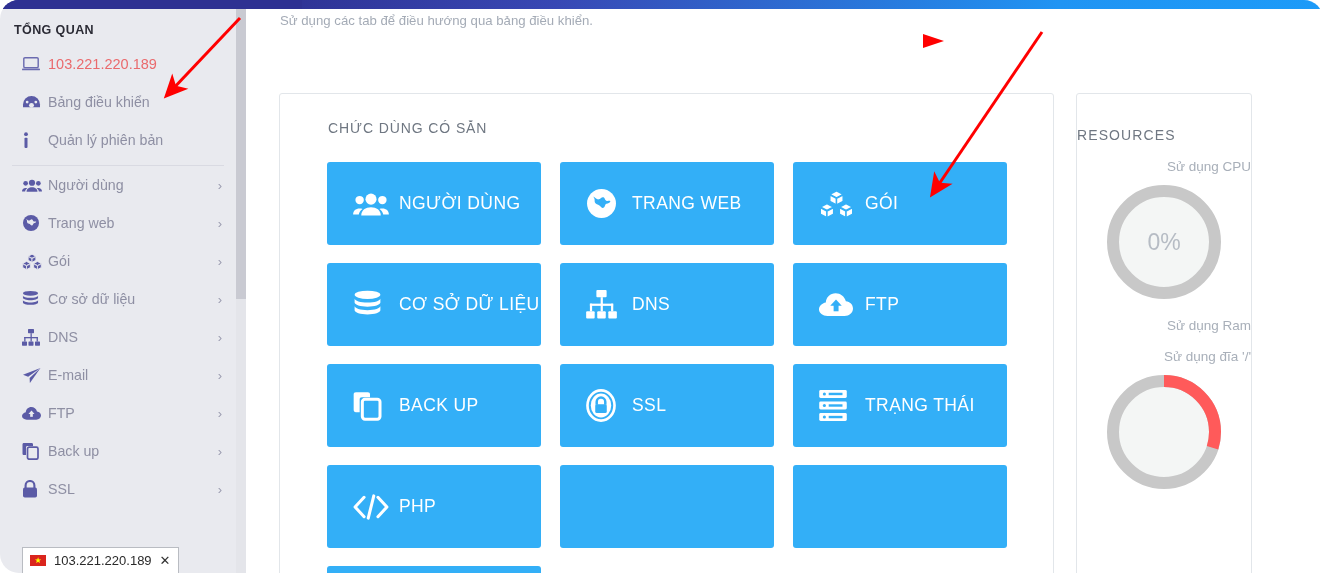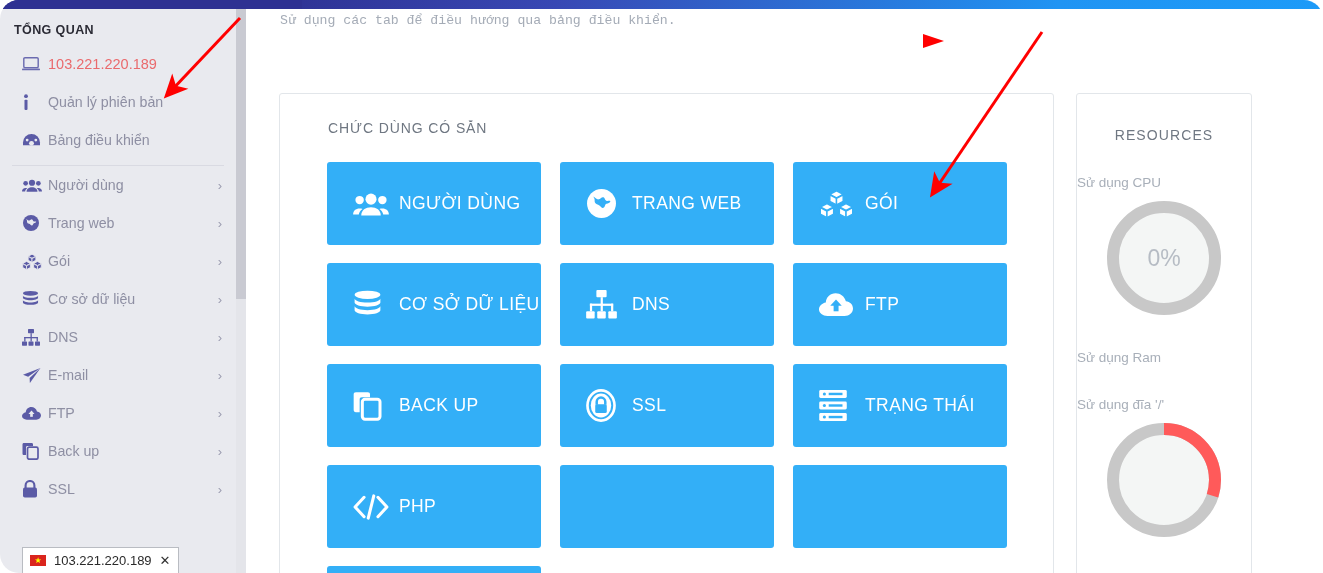--- a/index.html
+++ b/index.html
@@ -78,42 +78,41 @@
     overflow: hidden;
   }
   .page-title {
     font-size: 26px; color: #5d6470; font-weight: normal;
     letter-spacing: .5px;
     margin: 18px 0 0 33px;
   }
   .page-sub {
     font-size: 13.2px; color: #a4abb6;
     margin: 4px 0 8px 34px;
-    font-family: Liberation Mono, monospace;
   }
 
   
   .panels {
     position: absolute; top: 84px; left: 33px;
     display: flex; gap: 22px;
   }
   .panel {
     background: #fff;
     border: 1px solid #e2e6ea;
     border-radius: 3px;
   }
   .panel-functions { width: 775px; height: 520px; }
   .panel-resources { width: 176px; height: 520px; }
 
   .panel-head {
     font-size: 14px; color: #6f7782;
     letter-spacing: .9px;
     padding: 26px 0 0 48px;
   }
-  .panel-head.center { text-align: center; padding: 33px 0 0 0; letter-spacing: 1.1px; }
+  .panel-head.center { padding: 33px 0 0 0; letter-spacing: 1.1px; }
 
   .tile-grid {
     display: grid;
     grid-template-columns: repeat(3, 214px);
     gap: 18px 19px;
     padding: 26px 0 0 47px;
   }
   .tile {
     height: 83px;
     background: #33aff7;
@@ -127,22 +126,22 @@
     color: #fff; display: flex; align-items: center;
   }
   .tile-ico svg { display: block; }
   .tile-label {
     color: #fff; font-size: 17.5px; letter-spacing: .4px;
     white-space: nowrap;
   }
 
   
   .gauge-label {
-    text-align: left; font-size: 13.5px; color: #a8afb9;
-    margin-top: 32px;
+    text-align: right; font-size: 13.5px; color: #a8afb9;
+    margin-top: 16px;
   }
   .gauge-wrap {
     display: flex; justify-content: center; margin-top: 8px;
   }
   .gauge { position: relative; width: 120px; height: 120px; }
   .gauge svg { display: block; transform: rotate(-90deg); }
   .gauge-val {
     position: absolute; inset: 0;
     display: flex; align-items: center; justify-content: center;
     font-size: 23px; color: #b6bcc4;
@@ -187,38 +186,38 @@
         <svg width="18" height="16" viewBox="0 0 20 16">
             <rect x="2" y="1" width="16" height="11" rx="1.3" fill="none" stroke="#6b6bb0" stroke-width="1.6"></rect>
             <rect x="0" y="13" width="20" height="2" rx="1" fill="#6b6bb0"></rect>
           </svg>
       </span>
       <span class="nav-label">103.221.220.189</span>
     </div>
 
     <div class="nav-item">
       <span class="nav-ico">
-        <svg width="8" height="17" viewBox="0 0 8 18">
-            <circle cx="4" cy="2.3" r="2" fill="#5b5ba6"></circle>
-            <rect x="2.4" y="6" width="3.2" height="11" rx="1" fill="#5b5ba6"></rect>
-          </svg>
-      </span>
-      <span class="nav-label">Quản lý phiên bản</span>
-    </div>
-
-    <div class="nav-item">
-      <span class="nav-ico">
         <svg width="19" height="17" viewBox="0 0 20 18">
             <path d="M10 2a9 9 0 0 0-9 9v3h18v-3a9 9 0 0 0-9-9z" fill="#5b5ba6"></path>
             <circle cx="10" cy="12" r="2.6" fill="#e9eaef"></circle>
             <circle cx="5.4" cy="8.6" r="1.5" fill="#e9eaef"></circle>
             <circle cx="14.6" cy="8.6" r="1.5" fill="#e9eaef"></circle>
           </svg>
       </span>
       <span class="nav-label">Bảng điều khiển</span>
+    </div>
+
+    <div class="nav-item">
+      <span class="nav-ico">
+        <svg width="8" height="17" viewBox="0 0 8 18">
+            <circle cx="4" cy="2.3" r="2" fill="#5b5ba6"></circle>
+            <rect x="2.4" y="6" width="3.2" height="11" rx="1" fill="#5b5ba6"></rect>
+          </svg>
+      </span>
+      <span class="nav-label">Quản lý phiên bản</span>
     </div>
 
 
     <div class="nav-divider"></div>
 
     <div class="nav-item">
       <span class="nav-ico">
         <svg width="20" height="15" viewBox="0 0 22 16">
             <circle cx="11" cy="5" r="3.4" fill="#5b5ba6"></circle>
             <circle cx="4" cy="5.6" r="2.6" fill="#5b5ba6"></circle>

